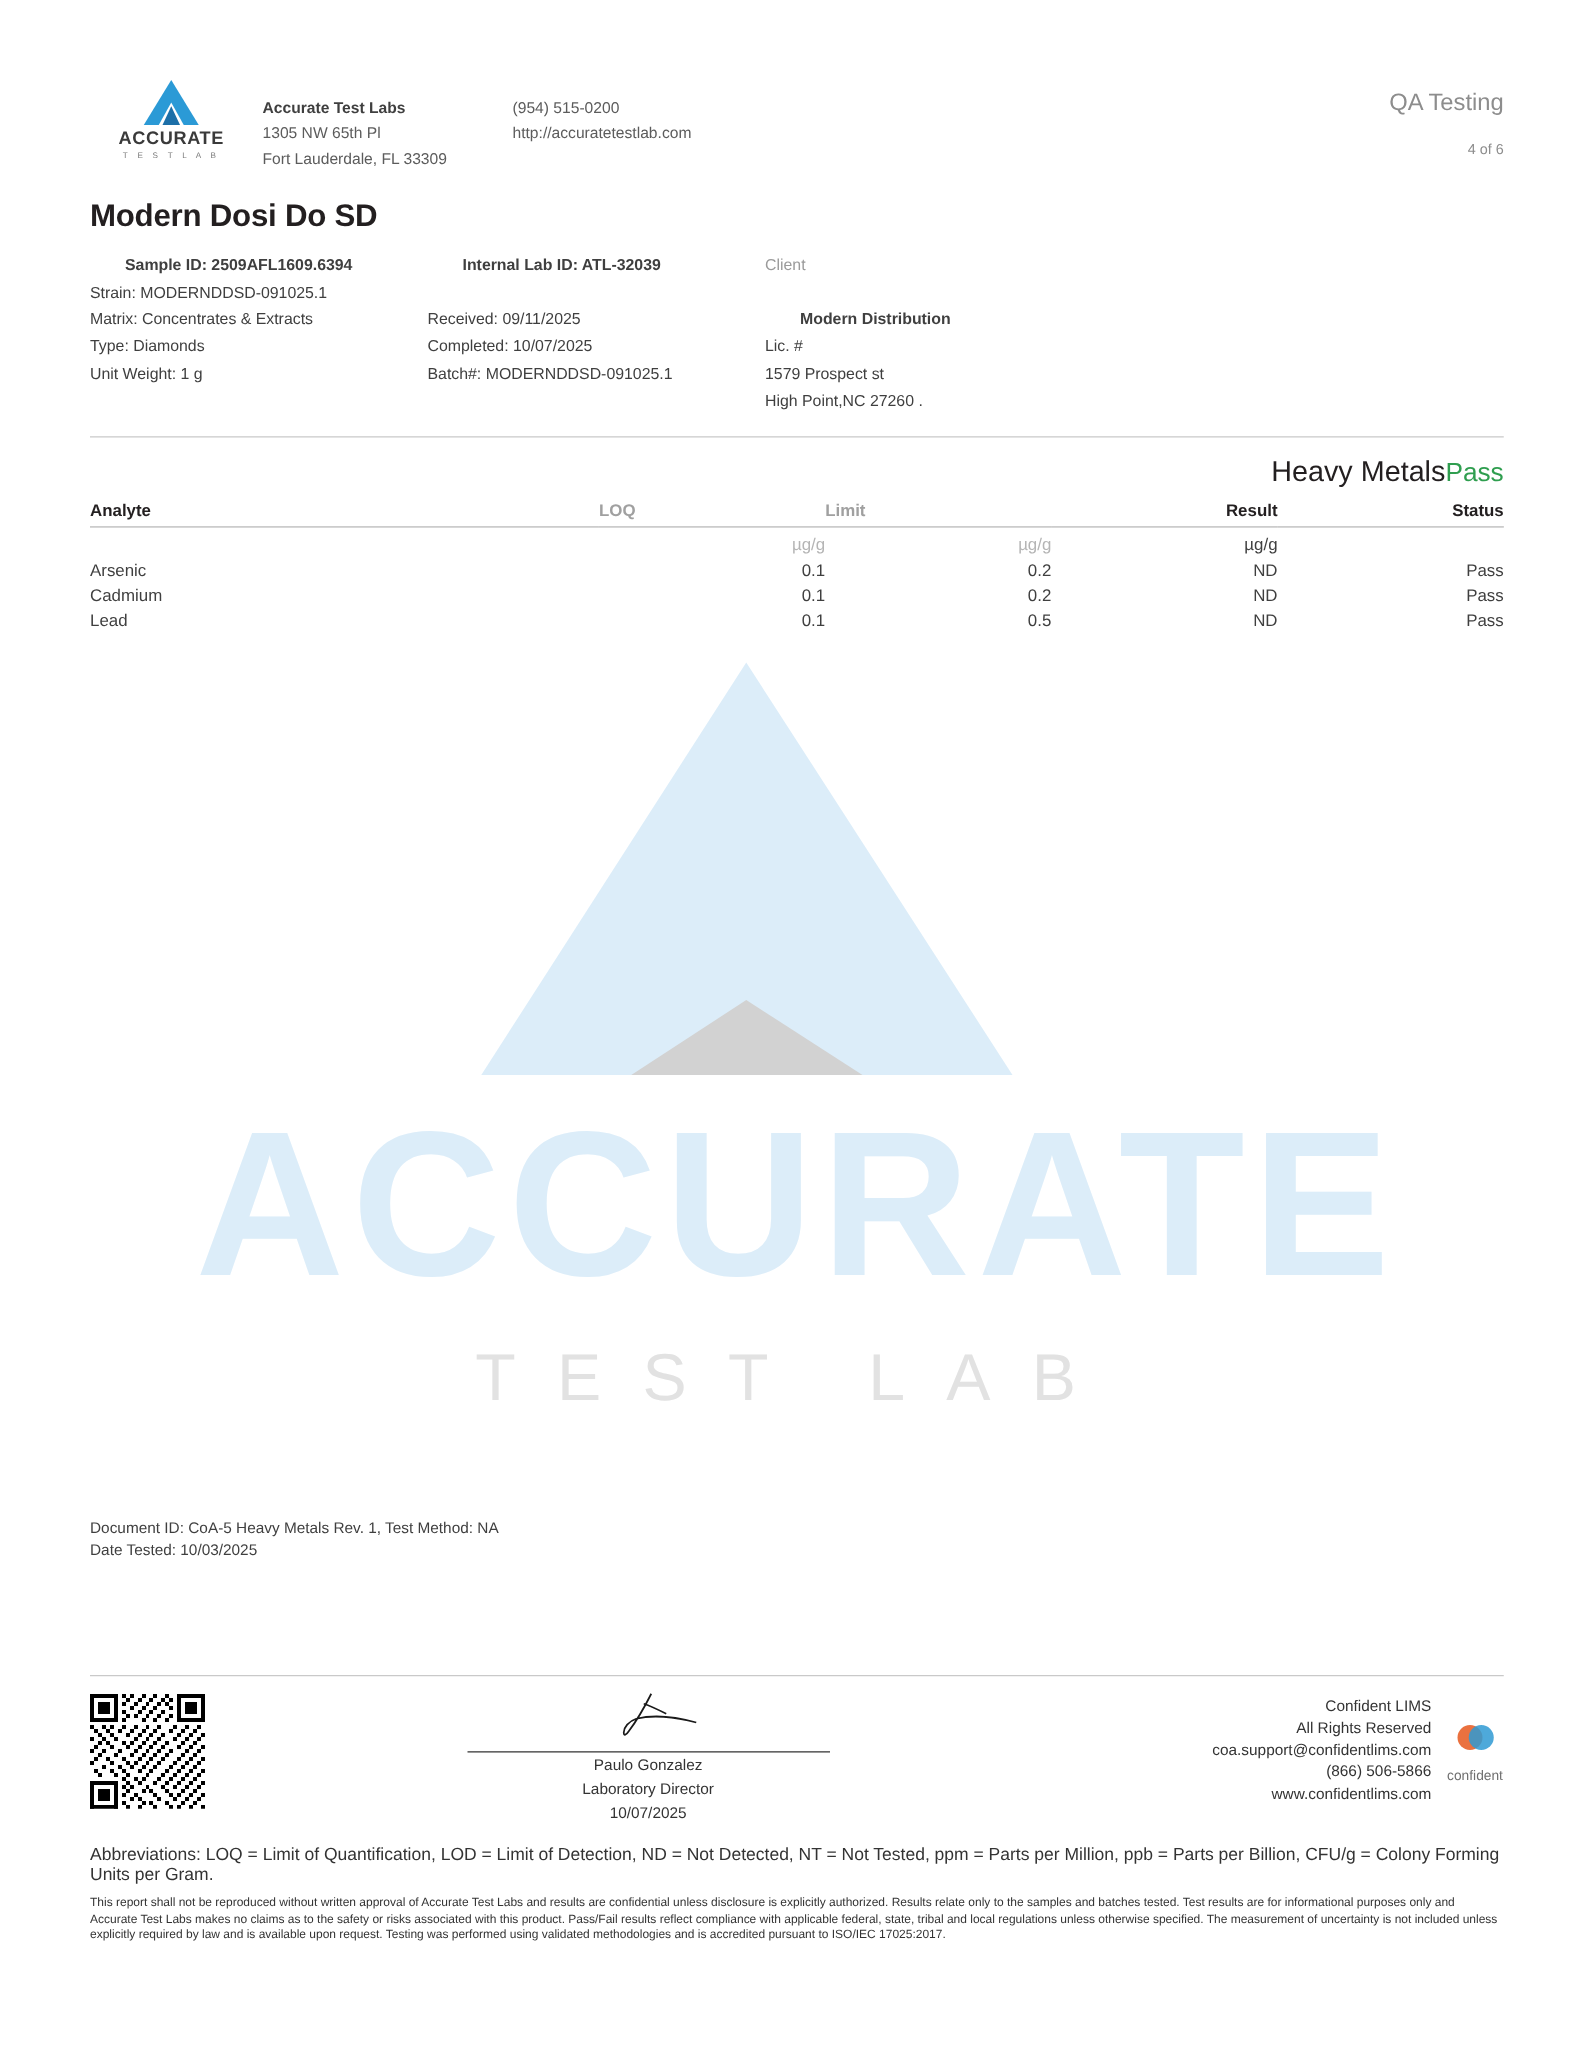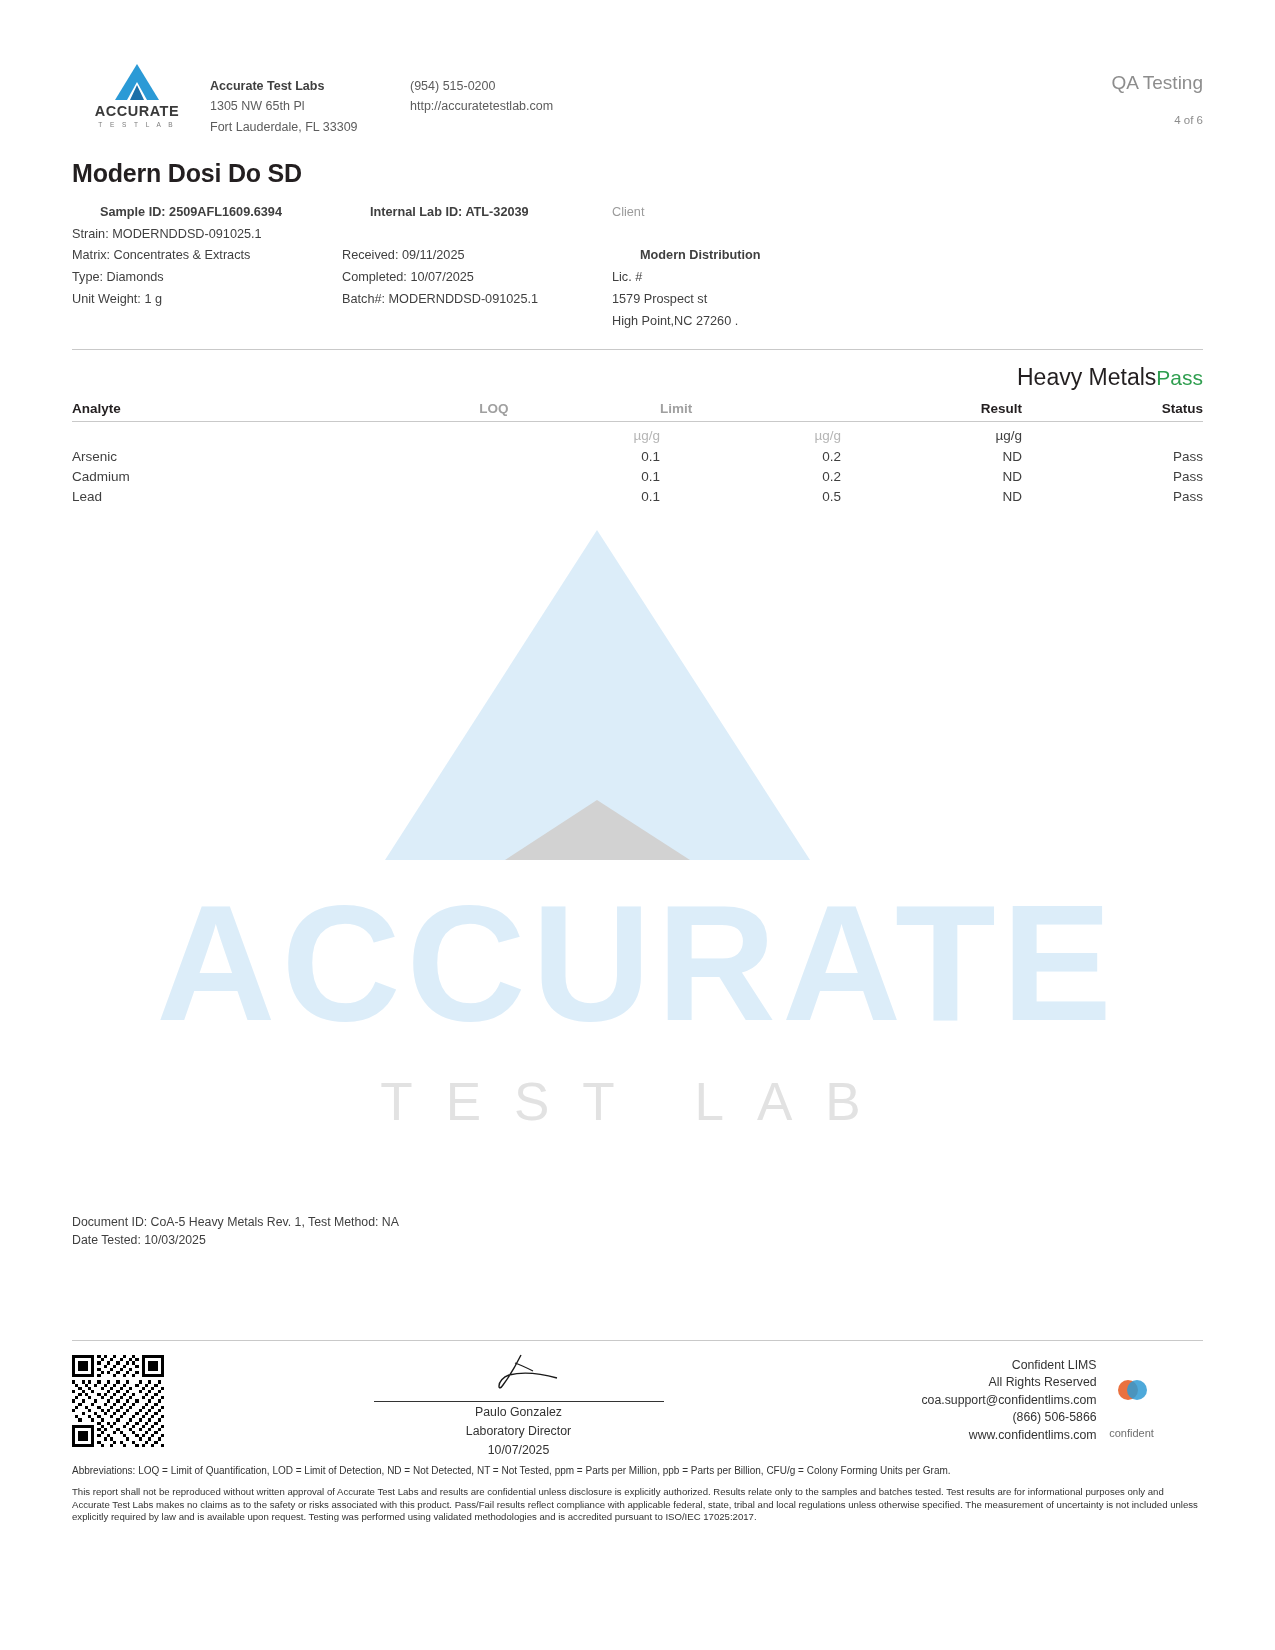--- a/index.html
+++ b/index.html
@@ -241,39 +241,39 @@
     margin-top: 3px;
     line-height: 1.3;
   }
   .confident-block {
     flex: 0 0 330px;
     text-align: right;
     font-size: 12.3px;
     color: #333;
     line-height: 1.42;
     display: flex;
-    justify-content: center;
+    justify-content: flex-end;
     align-items: flex-start;
   }
   .confident-text { padding-top: 2px; }
   .confident-logo {
     margin-left: 12px;
     text-align: center;
     padding-top: 22px;
   }
   .confident-word {
     font-size: 11px;
     color: #6f6f6f;
-    margin-top: 14px;
+    margin-top: 2px;
   }
 
   .abbrev {
-    font-size: 10px;
+    font-size: 14px;
     color: #333;
-    margin-top: 6px;
+    margin-top: 16px;
   }
   .disclaimer {
     font-size: 9.6px;
     color: #333;
     line-height: 1.32;
     margin-top: 10px;
   }
 </style>
 </head>
 <body>

